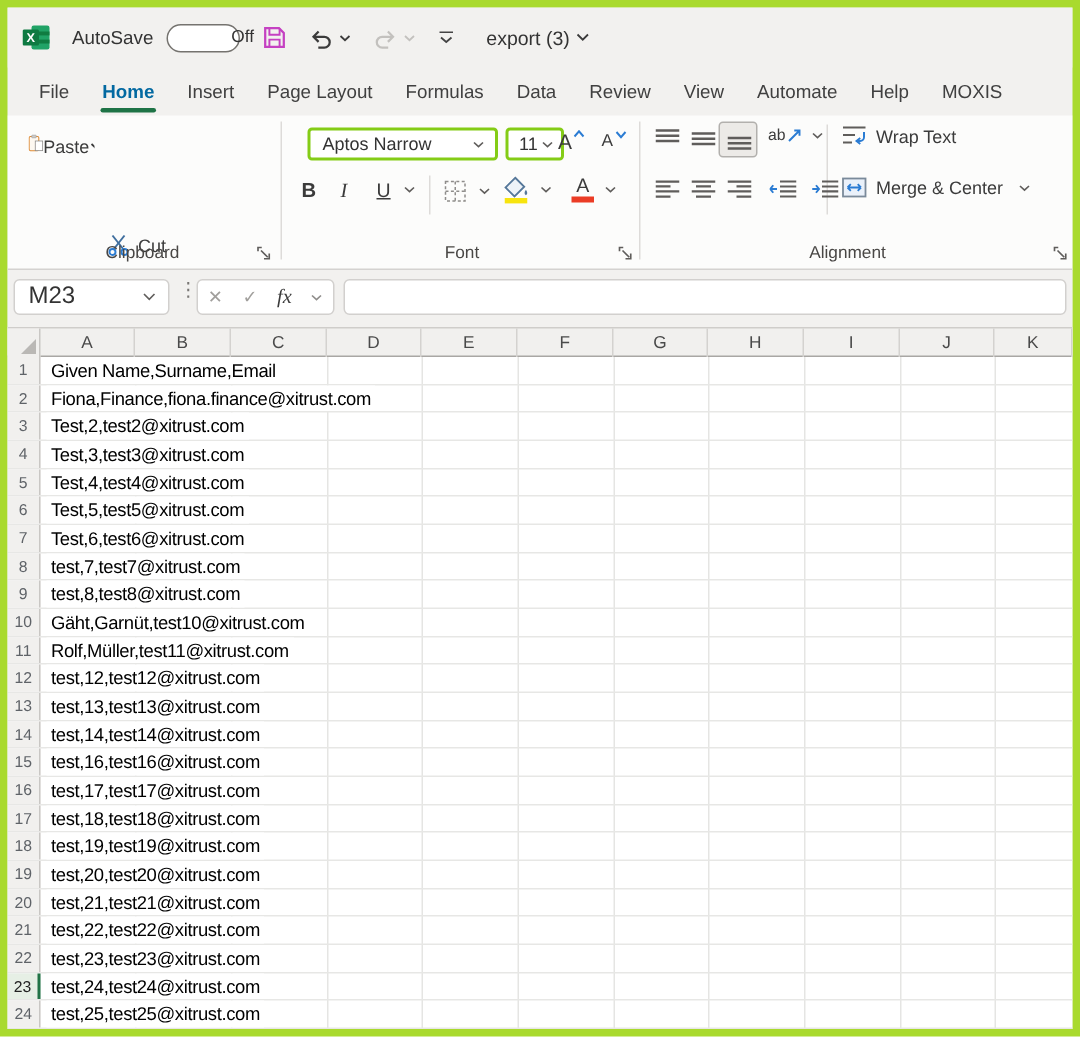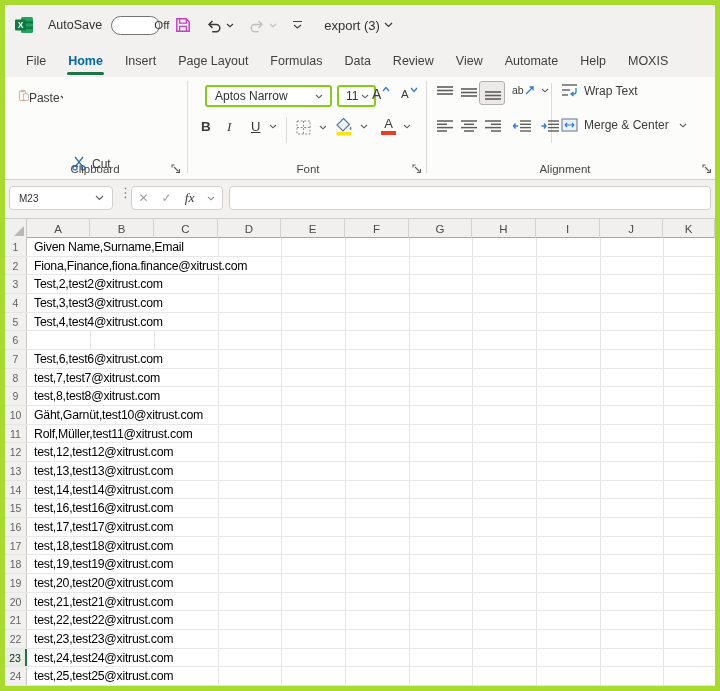--- a/index.html
+++ b/index.html
@@ -36,21 +36,21 @@
   .ctrl { position:absolute; display:flex; align-items:center; cursor:pointer; }
   .combo { position:absolute; border:2px solid #84cc16; border-radius:3px; background:#fff; display:flex; align-items:center; font-size:12px; color:#333; cursor:pointer;margin-left:11px; }
   .bld { font-weight:700; font-size:13.5px; color:#3b3b3b; }
   .itl { font-style:italic; font-size:13.5px; font-family:"Liberation Serif",serif; color:#3b3b3b; }
   .und { font-size:13px; text-decoration:underline; color:#3b3b3b; }
   .selbox { position:absolute; border:1px solid #b2b0ad; background:#eceae7; border-radius:3px; }
   .vline2 { position:absolute; width:1px; background:#dddbd9; }
 
   
   .fbar { position:absolute; left:0; top:175px; width:710px; height:38px; background:#f2f1ef; }
-  .namebox { position:absolute; left:4px; top:6px; width:104px; height:24px; background:#fff; border:1px solid #d2d0ce; border-radius:4px; display:flex; align-items:center; font-size:10px; color:#333; padding-left:9px; cursor:text; }
+  .namebox { position:absolute; left:4px; top:6px; width:104px; height:24px; background:#fff; border:1px solid #d2d0ce; border-radius:4px; display:flex; align-items:center; font-size:16px; color:#333; padding-left:9px; cursor:text; }
   .namebox .chev { position:absolute; right:8px; }
   .dots { position:absolute; left:114px; top:10px; color:#797774; font-size:13px; letter-spacing:0; line-height:5px; }
   .fxgroup { position:absolute; left:126px; top:6px; width:92px; height:24px; background:#fff; border:1px solid #d2d0ce; border-radius:4px; display:flex; align-items:center; justify-content:space-around; }
   .fx-x { color:#a19f9c; font-size:12px; cursor:pointer; }
   .fx-ok { color:#a19f9c; font-size:12px; cursor:pointer; }
   .fx-fx { font-family:"Liberation Serif",serif; font-style:italic; font-size:13.5px; color:#3b3b3b; cursor:pointer; }
   .finput { position:absolute; left:224px; top:6px; width:482px; height:24px; background:#fff; border:1px solid #d2d0ce; border-radius:4px; font-size:12px; padding:0 6px; line-height:22px; color:#000; cursor:text; }
 
   
   .grid { position:absolute; left:0; top:213px; width:710px; height:468px; background:#fff; }
@@ -448,20 +448,21 @@
           <div class="xrow" style="top: 56px; height: 19px;">
             <div class="rhead">4</div>
             <div class="celltext">Test,3,test3@xitrust.com</div>
           </div>
           <div class="xrow" style="top: 75px; height: 18px;">
             <div class="rhead">5</div>
             <div class="celltext">Test,4,test4@xitrust.com</div>
           </div>
           <div class="xrow" style="top: 93px; height: 19px;">
             <div class="rhead">6</div>
+            <div class="celltext">Test,5,test5@xitrust.com</div>
           </div>
           <div class="xrow" style="top: 112px; height: 19px;">
             <div class="rhead">7</div>
             <div class="celltext">Test,6,test6@xitrust.com</div>
           </div>
           <div class="xrow" style="top: 131px; height: 18px;">
             <div class="rhead">8</div>
             <div class="celltext">test,7,test7@xitrust.com</div>
           </div>
           <div class="xrow" style="top: 149px; height: 19px;">

